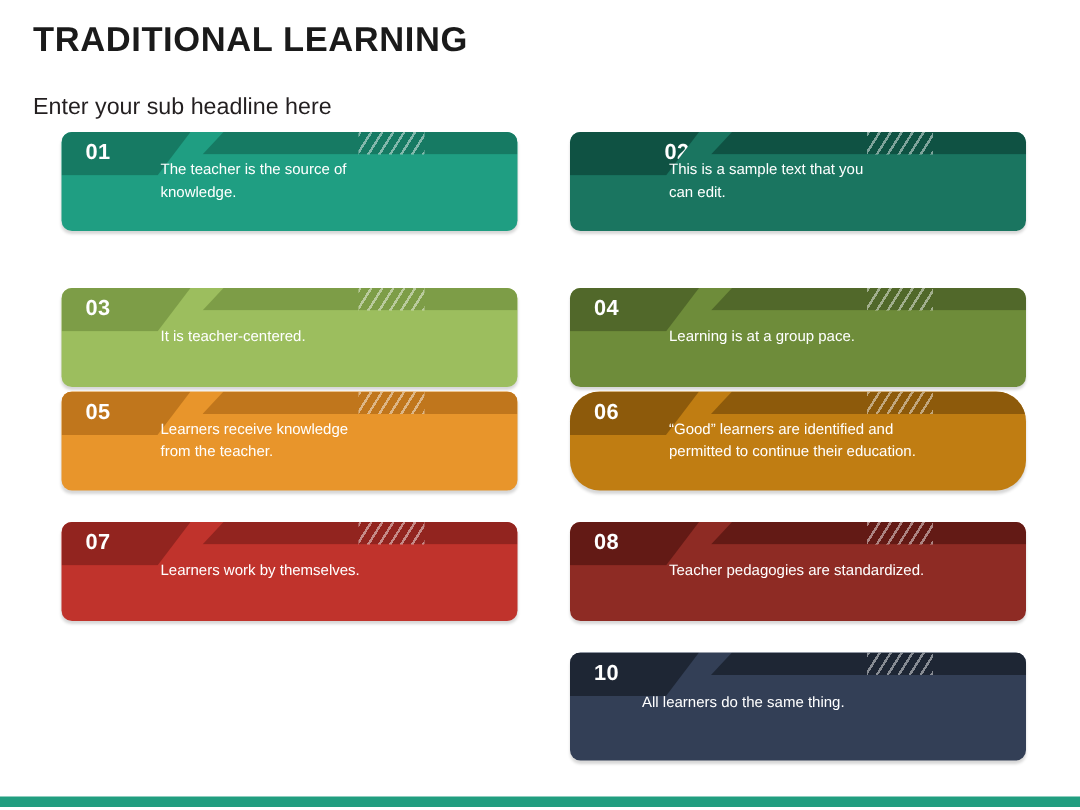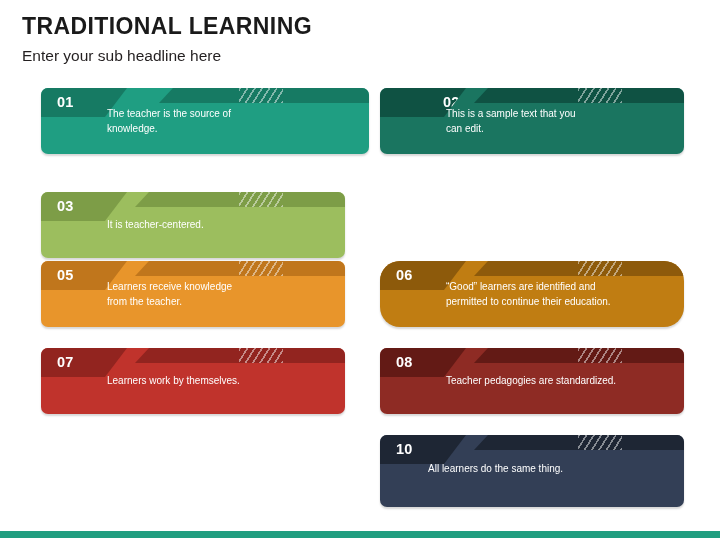--- a/index.html
+++ b/index.html
@@ -34,21 +34,21 @@
     color: #1a1a1a;
     letter-spacing: 0.4px;
     line-height: 1.1;
     margin: 0;
     white-space: nowrap;
   }
   .slide-subtitle {
     font-size: 15.5px;
     font-weight: normal;
     color: #231f20;
-    margin: 8px 0 0 0;
+    margin: 24px 0 0 0;
     line-height: 1.1;
   }
 
   
   .grid {
     position: absolute;
     left: 41px;
     top: 88px;
     width: 640px;
     height: 420px;
@@ -152,21 +152,21 @@
 
 <div class="slide">
 
   <div class="header">
     <h1 class="slide-title" style="color: rgb(26, 26, 26);">TRADITIONAL LEARNING</h1>
     <p class="slide-subtitle">Enter your sub headline here</p>
   </div>
 
   <div class="grid">
 
-    <div class="card col-l row-1" style="background: rgb(31, 158, 130); padding-left: 24px;">
+    <div class="card col-l row-1" style="background: rgb(31, 158, 130);">
       <div class="topstrip" style="background: rgb(22, 122, 99);"></div>
       <div class="hatch"></div>
       <div class="numbanner" style="background: rgb(22, 122, 99);">
         <span class="num">01</span>
       </div>
       <div class="card-text">The teacher is the source of
 knowledge.</div>
     </div>
 
     <div class="card col-r row-1" style="background: rgb(26, 117, 96);">
@@ -181,20 +181,28 @@
 
     <div class="card col-l row-2 single-line" style="background: rgb(156, 190, 94);">
       <div class="topstrip" style="background: rgb(125, 157, 71);"></div>
       <div class="hatch"></div>
       <div class="numbanner" style="background: rgb(125, 157, 71);">
         <span class="num">03</span>
       </div>
       <div class="card-text">It is teacher-centered.</div>
     </div>
 
+    <div class="card col-r row-2 single-line" style="background: rgb(110, 140, 58);">
+      <div class="topstrip" style="background: rgb(81, 104, 42);"></div>
+      <div class="hatch"></div>
+      <div class="numbanner" style="background: rgb(81, 104, 42);">
+        <span class="num">04</span>
+      </div>
+      <div class="card-text">Learning is at a group pace.</div>
+    </div>
 
     <div class="card col-l row-3" style="background: rgb(232, 149, 43);">
       <div class="topstrip" style="background: rgb(192, 118, 28);"></div>
       <div class="hatch"></div>
       <div class="numbanner" style="background: rgb(192, 118, 28);">
         <span class="num">05</span>
       </div>
       <div class="card-text">Learners receive knowledge
 from the teacher.</div>
     </div>

